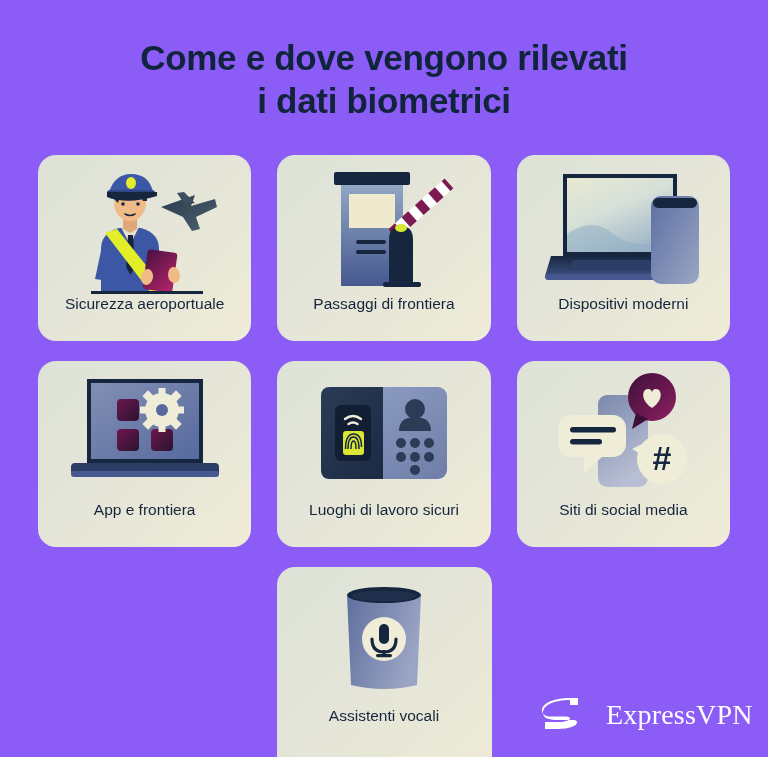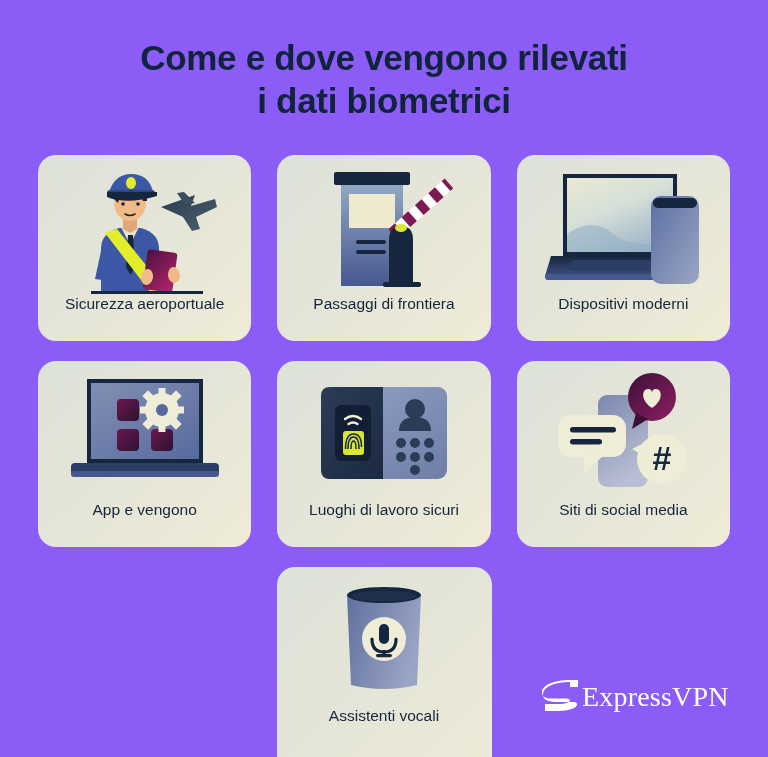--- a/index.html
+++ b/index.html
@@ -79,24 +79,24 @@
     color: #16253c;
     text-align: center;
     line-height: 18px;
     width: 100%;
   }
 
   
   .logo {
     position: absolute;
     left: 540px;
-    top: 678px;
+    top: 696px;
     display: flex;
     align-items: center;
-    gap: 0;
+    gap: 24px;
   }
   .logo-text {
     font-family: "Liberation Serif", serif;
     font-size: 28px;
     color: #ffffff;
     letter-spacing: 0.2px;
   }
 </style>
 </head>
 <body>
@@ -275,21 +275,21 @@
                 <rect x="10" y="-18" width="8" height="8" transform="rotate(-45 14 -14)"></rect>
                 <rect x="-18" y="10" width="8" height="8" transform="rotate(-45 -14 14)"></rect>
               </g>
               <circle r="6" fill="#56699e"></circle>
             </g>
 
             <rect x="6" y="88" width="148" height="12" rx="4" fill="#2c3d66"></rect>
             <rect x="6" y="96" width="148" height="6" rx="3" fill="#46588f"></rect>
           </svg>
         </div>
-        <div class="card-label">App e vengono</div>
+        <div class="card-label">App e frontiera</div>
       </div>
 
       <div class="card">
         <div class="art">
           <svg width="130" height="96" viewBox="0 0 130 96">
             <defs>
               <linearGradient id="panelLeft" x1="0" y1="0" x2="1" y2="1">
                 <stop offset="0" stop-color="#2c3c56"></stop>
                 <stop offset="1" stop-color="#1b2a42"></stop>
               </linearGradient>

